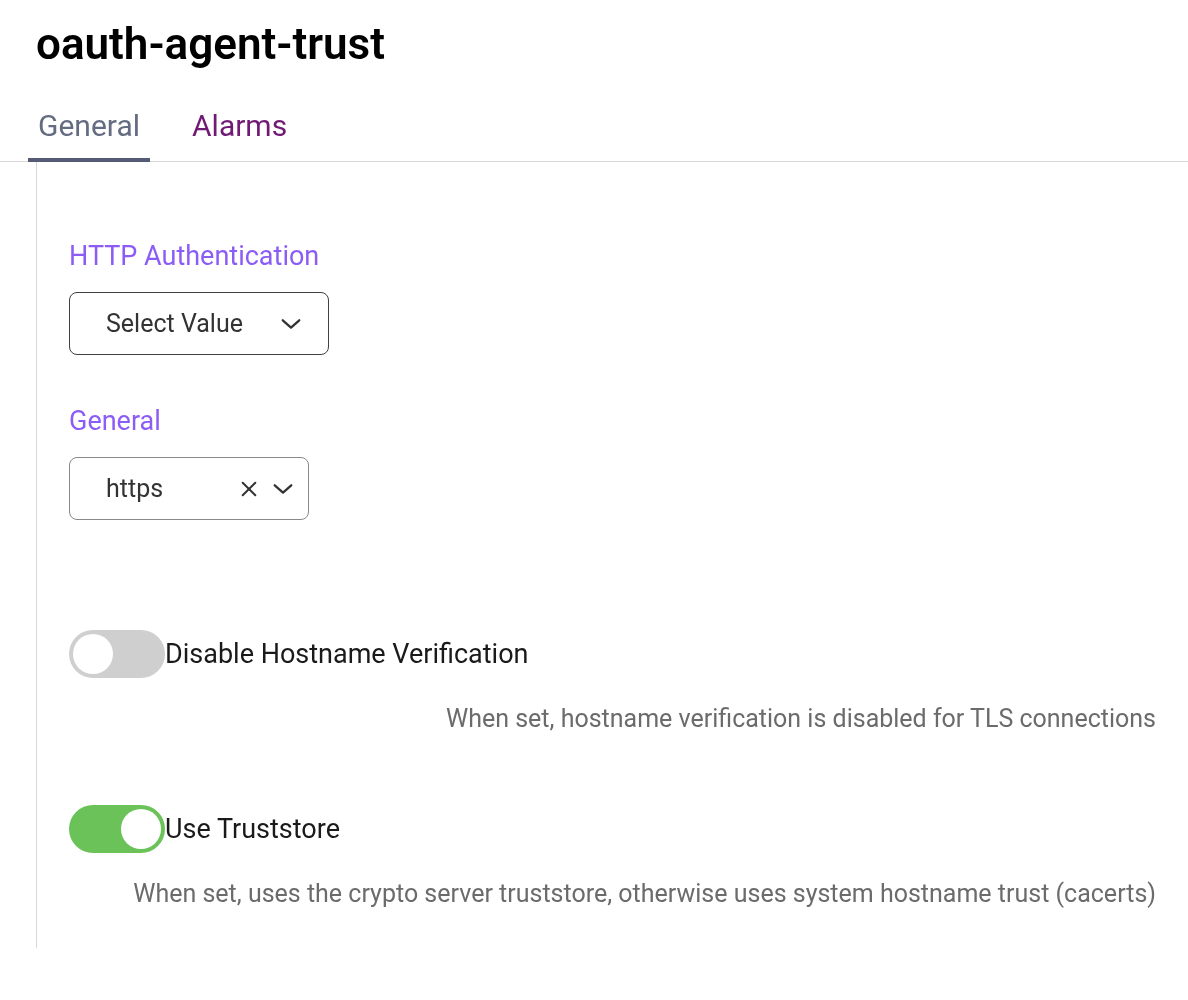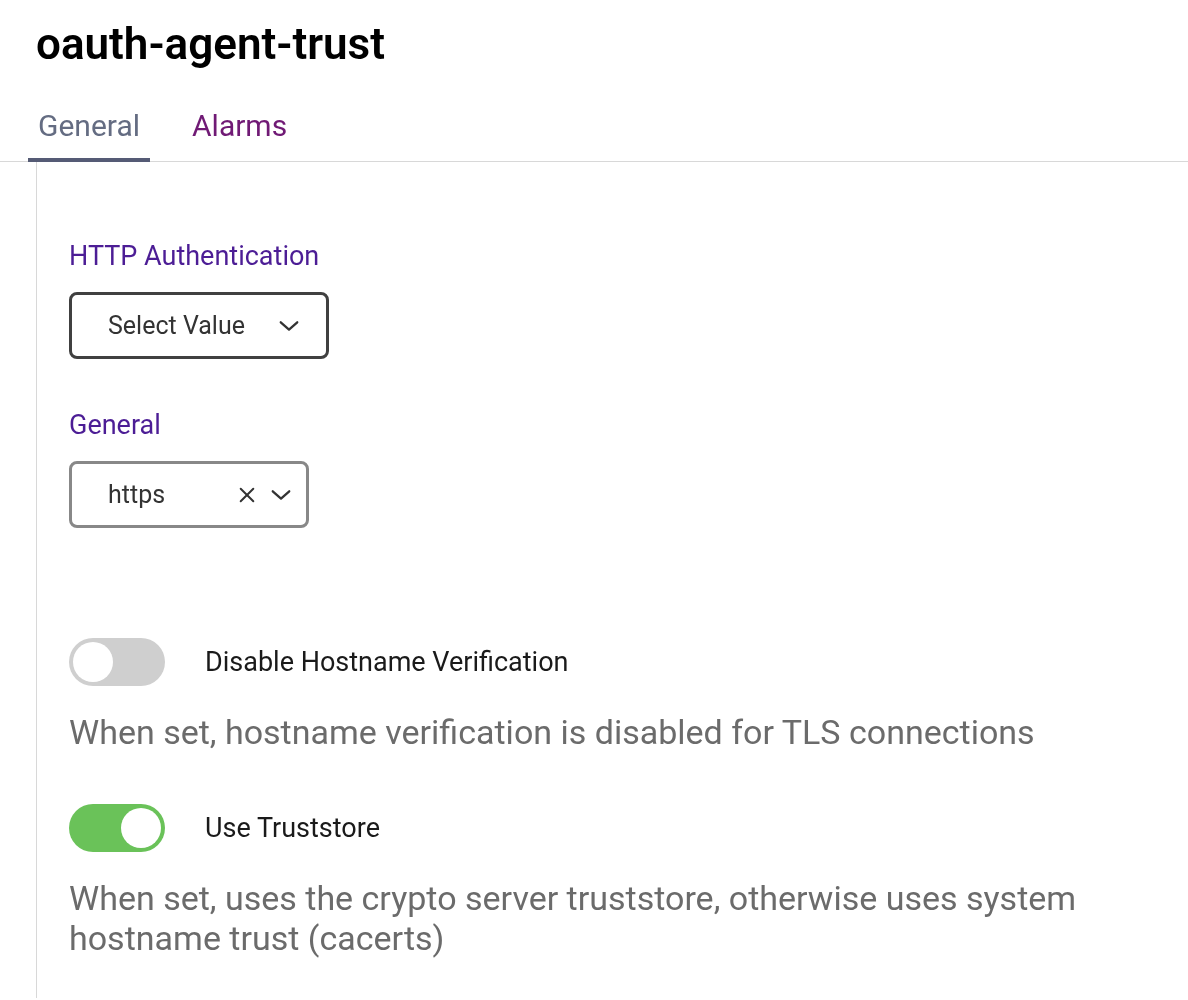--- a/index.html
+++ b/index.html
@@ -49,28 +49,28 @@
     .content {
       border-left: 1px solid #d8d8d8;
       margin-left: 36px;
       padding: 78px 32px 40px 32px;
     }
     .field-group {
       margin-bottom: 50px;
     }
     .field-label {
       font-size: 27px;
-      color: #4c1d95;
+      color: #8b5cf6;
       margin-bottom: 20px;
       font-weight: 400;
     }
     .select-control {
       display: inline-flex;
       align-items: center;
-      border: 3px solid #404040;
+      border: 1px solid #404040;
       border-radius: 8px;
       padding: 16px 26px 16px 36px;
       cursor: pointer;
       background: #fff;
       min-width: 260px;
       justify-content: space-between;
       gap: 24px;
     }
     .select-control.with-clear {
       border-color: #888;
@@ -97,26 +97,25 @@
       height: 14px;
     }
     .icon-clear svg {
       width: 18px;
       height: 18px;
     }
     .toggle-section {
       margin-top: 110px;
     }
     .toggle-section + .toggle-section {
-      margin-top: 52px;
+      margin-top: 72px;
     }
     .toggle-row {
       display: flex;
       align-items: center;
-      gap: 40px;
       margin-bottom: 26px;
     }
     .toggle {
       width: 96px;
       height: 48px;
       border-radius: 26px;
       position: relative;
       cursor: pointer;
     }
     .toggle.off {
@@ -137,22 +136,23 @@
       left: 4px;
     }
     .toggle.on .toggle-knob {
       right: 4px;
     }
     .toggle-label {
       font-size: 27px;
       color: #1a1a1a;
     }
     .toggle-description {
-      font-size: 34px;
+      font-size: 25px;
       color: #6b6b6b;
+      text-align: right;
     }
   </style>
 </head>
 <body>
 
 <h1 class="page-title">oauth-agent-trust</h1>
 
 <div class="tabs">
   <div class="tab active">General</div>
   <div class="tab">Alarms</div>

